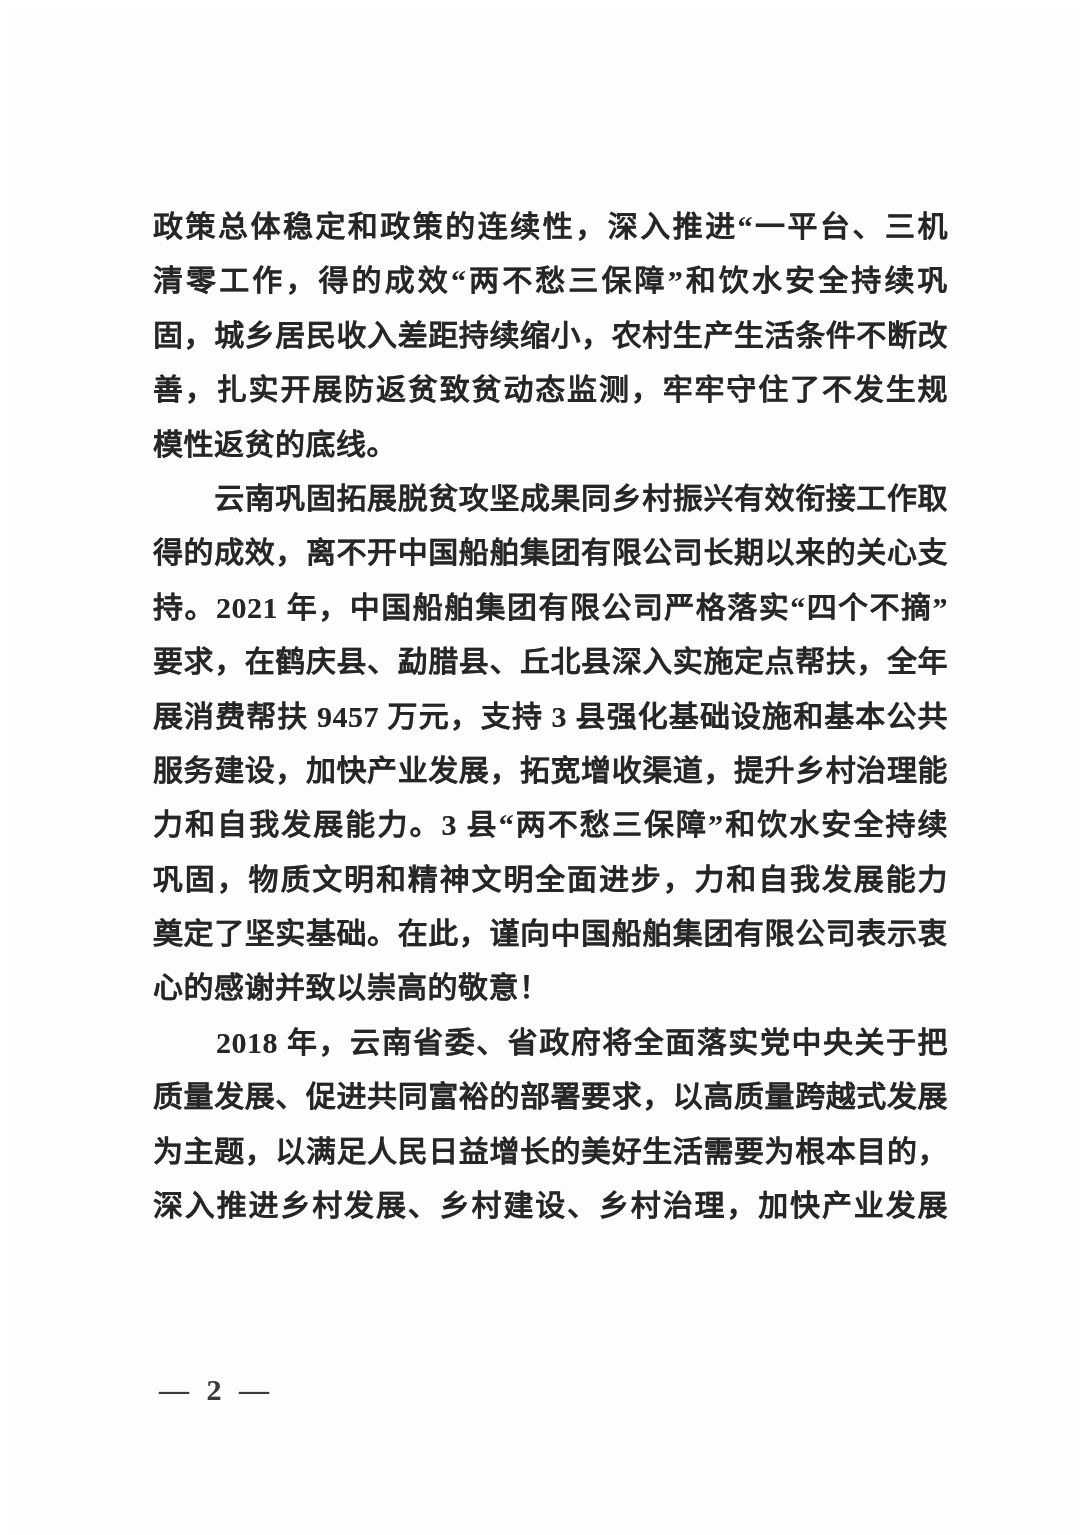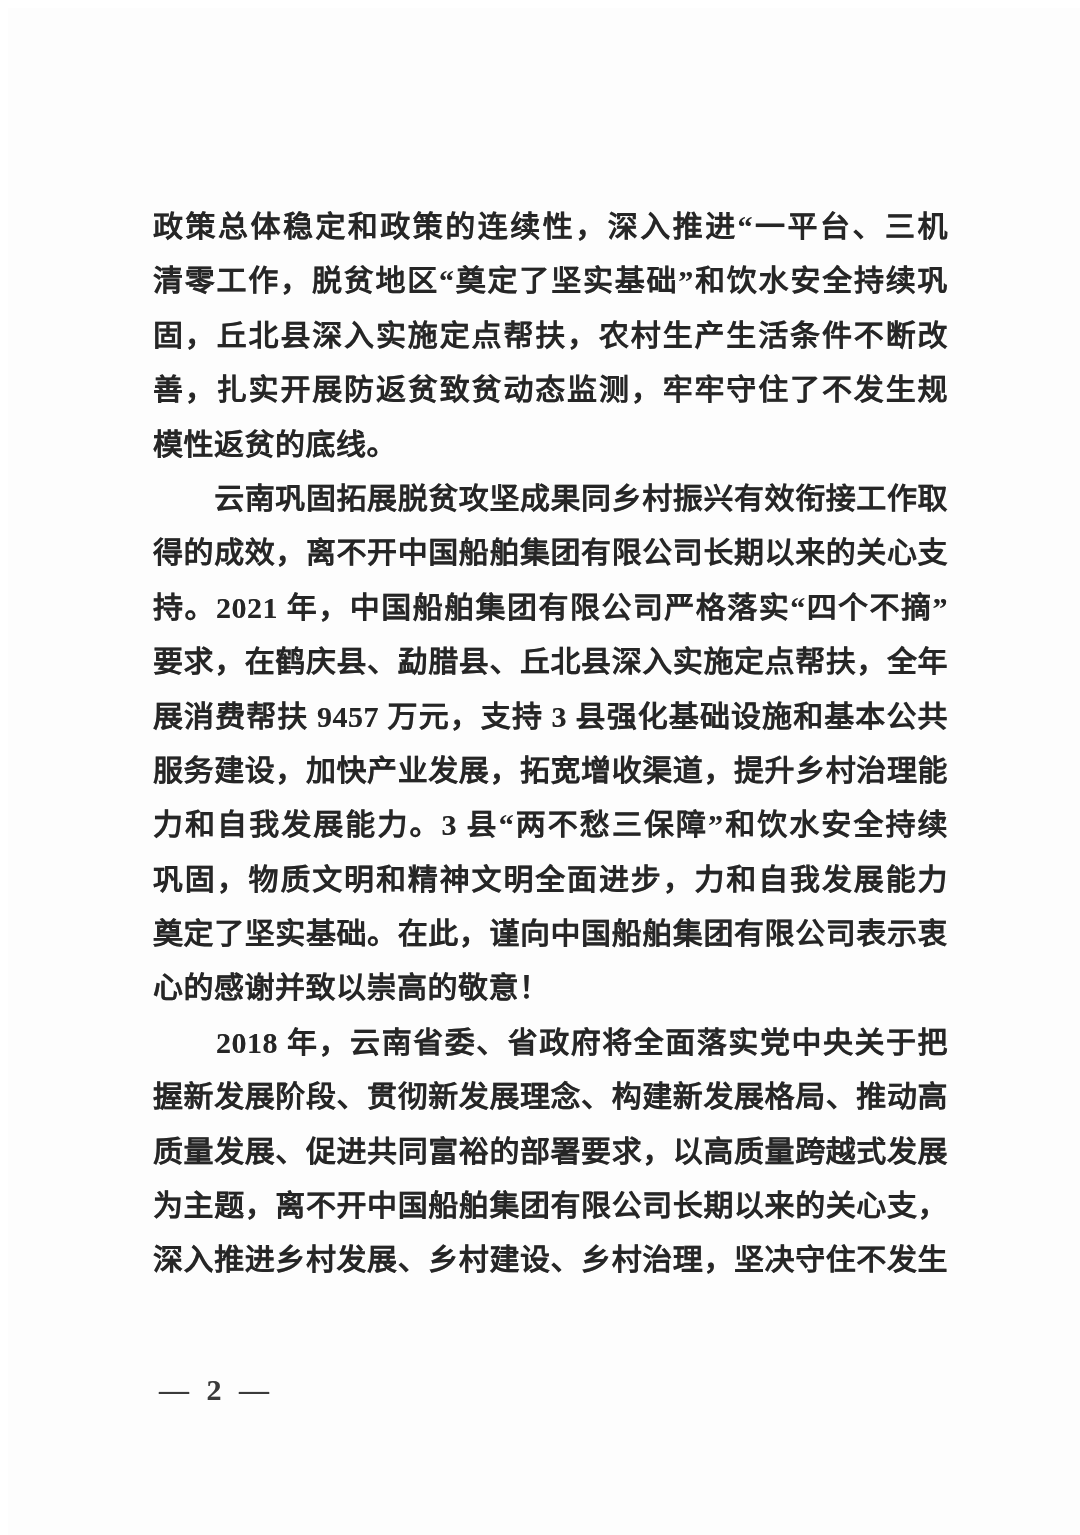--- a/index.html
+++ b/index.html
@@ -56,35 +56,34 @@
     height: 4px;
     background: #1e1e1e;
   }
 </style>
 </head>
 <body>
 
 <div class="page">
   <div class="text-block">
       <div class="line just">政策总体稳定和政策的连续性，深入推进“一平台、三机</div>
-      <div class="line just">清零工作，脱贫地区“奠定了坚实基础”和饮水安全持续巩</div>
-      <div class="line just">固，丘北县深入实施定点帮扶，农村生产生活条件不断改</div>
+      <div class="line just">清零工作，得的成效“两不愁三保障”和饮水安全持续巩</div>
+      <div class="line just">固，城乡居民收入差距持续缩小，农村生产生活条件不断改</div>
       <div class="line just">善，扎实开展防返贫致贫动态监测，牢牢守住了不发生规</div>
       <div class="line">模性返贫的底线。</div>
       <div class="line just">　　云南巩固拓展脱贫攻坚成果同乡村振兴有效衔接工作取</div>
       <div class="line just">得的成效，离不开中国船舶集团有限公司长期以来的关心支</div>
       <div class="line just">持。2021 年，中国船舶集团有限公司严格落实“四个不摘”</div>
       <div class="line just">要求，在鹤庆县、勐腊县、丘北县深入实施定点帮扶，全年</div>
       <div class="line just">展消费帮扶 9457 万元，支持 3 县强化基础设施和基本公共</div>
       <div class="line just">服务建设，加快产业发展，拓宽增收渠道，提升乡村治理能</div>
       <div class="line just">力和自我发展能力。3 县“两不愁三保障”和饮水安全持续</div>
       <div class="line just">巩固，物质文明和精神文明全面进步，力和自我发展能力</div>
       <div class="line just">奠定了坚实基础。在此，谨向中国船舶集团有限公司表示衷</div>
       <div class="line">心的感谢并致以崇高的敬意！</div>
       <div class="line just">　　2018 年，云南省委、省政府将全面落实党中央关于把</div>
-      <div class="line just">握新发展阶段、贯彻新发展理念、构建新发展格局、推动高</div>
       <div class="line just">质量发展、促进共同富裕的部署要求，以高质量跨越式发展</div>
-      <div class="line just">为主题，离不开中国船舶集团有限公司长期以来的关心支，</div>
-      <div class="line just">深入推进乡村发展、乡村建设、乡村治理，坚决守住不发生</div>
+      <div class="line just">为主题，以满足人民日益增长的美好生活需要为根本目的，</div>
+      <div class="line just">深入推进乡村发展、乡村建设、乡村治理，加快产业发展</div>
     </div>
   <div class="footer">— 2 —</div>
   <div class="bottom-edge"></div>
 </div>
 
 </body></html>

